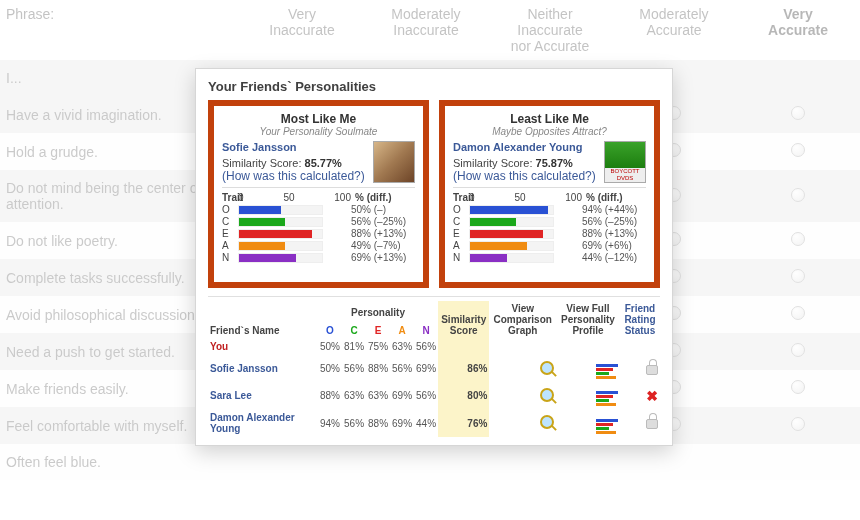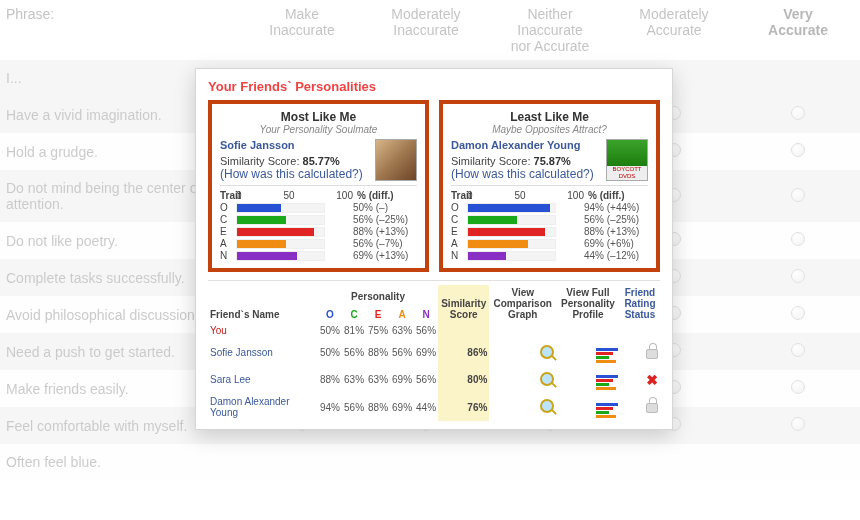--- a/index.html
+++ b/index.html
@@ -46,28 +46,28 @@
     left: 195px; top: 68px;
     width: 478px;
     background: #fff;
     border: 1px solid #d6d6d6;
     box-shadow: 0 6px 20px rgba(0,0,0,0.18);
     padding: 10px 12px 8px 12px;
     color: #333;
     font-size: 11px;
   }
   .card h2 {
-    font-size: 13px; color: #ef4444; font-weight: bold;
+    font-size: 13px; color: #404040; font-weight: bold;
     margin-bottom: 6px;
   }
   .pair { display: flex; gap: 10px; }
   .box {
     flex: 1;
-    border: 4px solid #c2410c;
-    padding: 6px 8px 6px 8px;
+    border: 6px solid #c2410c;
+    padding: 6px 8px 18px 8px;
   }
   .box h3 { text-align: center; font-size: 12px; font-weight: bold; color: #333; }
   .box .sub { text-align: center; font-size: 10px; font-style: italic; color: #888; margin-bottom: 4px;}
   .person-row { display: flex; gap: 6px; align-items: flex-start; margin-bottom: 4px;}
   .person-row .col { flex: 1; }
   .person-row .name { color: #3b5998; font-weight: bold; font-size: 11px; display:block; margin-bottom:4px;}
   .person-row .score-label { color:#444; }
   .person-row .score-val { font-weight: bold; }
   .avatar {
     width: 42px; height: 42px; flex: 0 0 42px;
@@ -92,21 +92,21 @@
   .trait-row .pct { width:64px; color:#555;margin-left:24px;}
   .c-O{background:#2951d4;} .c-C{background:#1ba81b;} .c-E{background:#e02424;}
   .c-A{background:#f08c12;} .c-N{background:#8a2fc4;}
 
   
   .friends { margin-top:8px; border-top:1px solid #e0e0e0; padding-top:4px;}
   .ftable { width:100%; border-collapse:collapse; font-size:10px; }
   .ftable th { color:#444; font-weight:bold; text-align:center; padding:2px 2px; vertical-align:bottom;}
   .ftable th.fname { text-align:left; width:110px;}
   .ftable td { text-align:right; padding:3px 2px; color:#555;}
-  .ftable td.fname { text-align:left; color:#3b5998; font-weight:normal;}
+  .ftable td.fname { text-align:left; color:#3b5998; font-weight:bold;}
   .ftable td.fname.you { color:#c02020; }
   th.ph-O{color:#2951d4;} th.ph-C{color:#1ba81b;} th.ph-E{color:#e02424;}
   th.ph-A{color:#f08c12;} th.ph-N{color:#8a2fc4;}
   td.sim { background:#fcf4c9; font-weight:bold; color:#444;}
   th.sim { background:#fcf4c9; }
   .mag {
     display:inline-block; width:14px; height:14px;
     border:2px solid #c9a418; border-radius:50%;
     position:relative; background:#bde4ff;
   }
@@ -118,21 +118,21 @@
   .xmark{color:#d22;font-weight:bold;font-size:14px;}
 </style>
 </head>
 <body>
 
 <div class="bg">
   <table>
     <thead>
       <tr>
         <th>Phrase:</th>
-        <th>Make Inaccurate</th>
+        <th>Very Inaccurate</th>
         <th>Moderately Inaccurate</th>
         <th>Neither Inaccurate nor Accurate</th>
         <th>Moderately Accurate</th>
         <th>Very Accurate</th>
       </tr>
     </thead>
     <tbody>
       <tr>
           <td>I...</td>
           <td></td>
@@ -272,21 +272,21 @@
             <span class="barwrap">
               <span class="bar c-E" style="width:88%"></span>
             </span>
             <span class="pct">88% (+13%)</span>
           </div>
           <div class="trait-row">
             <span class="tl">A</span>
             <span class="barwrap">
               <span class="bar c-A" style="width:56%"></span>
             </span>
-            <span class="pct">56% (–7%)</span>
+            <span class="pct">49% (–7%)</span>
           </div>
           <div class="trait-row">
             <span class="tl">N</span>
             <span class="barwrap">
               <span class="bar c-N" style="width:69%"></span>
             </span>
             <span class="pct">69% (+13%)</span>
           </div>
         </div>
     </div>

